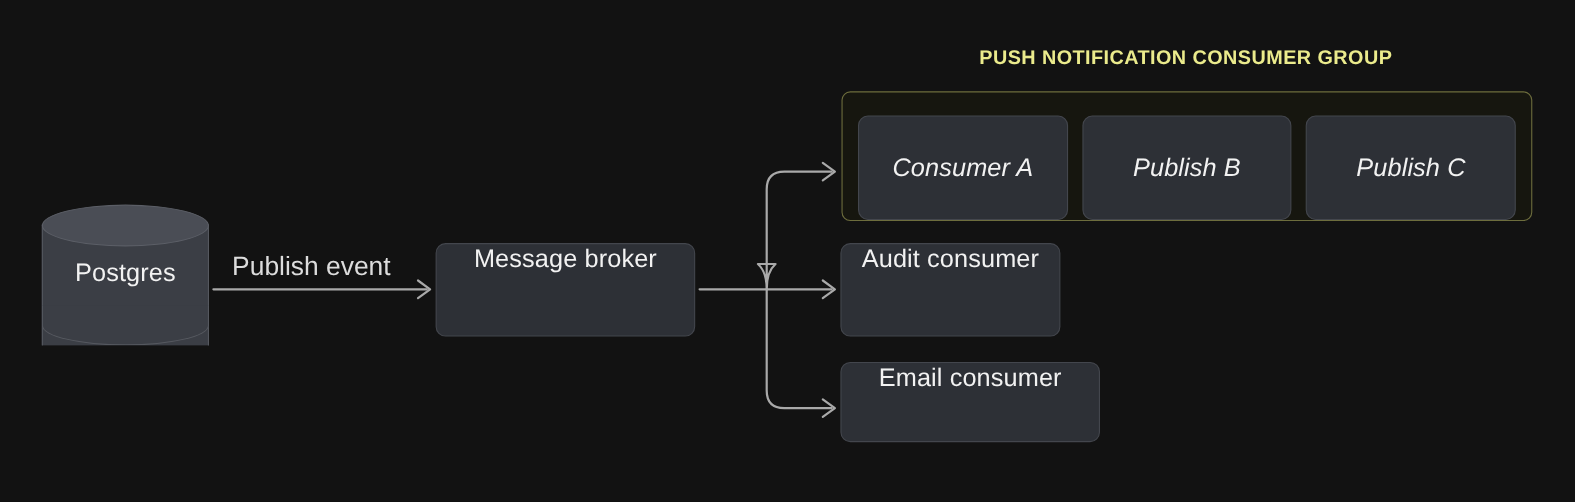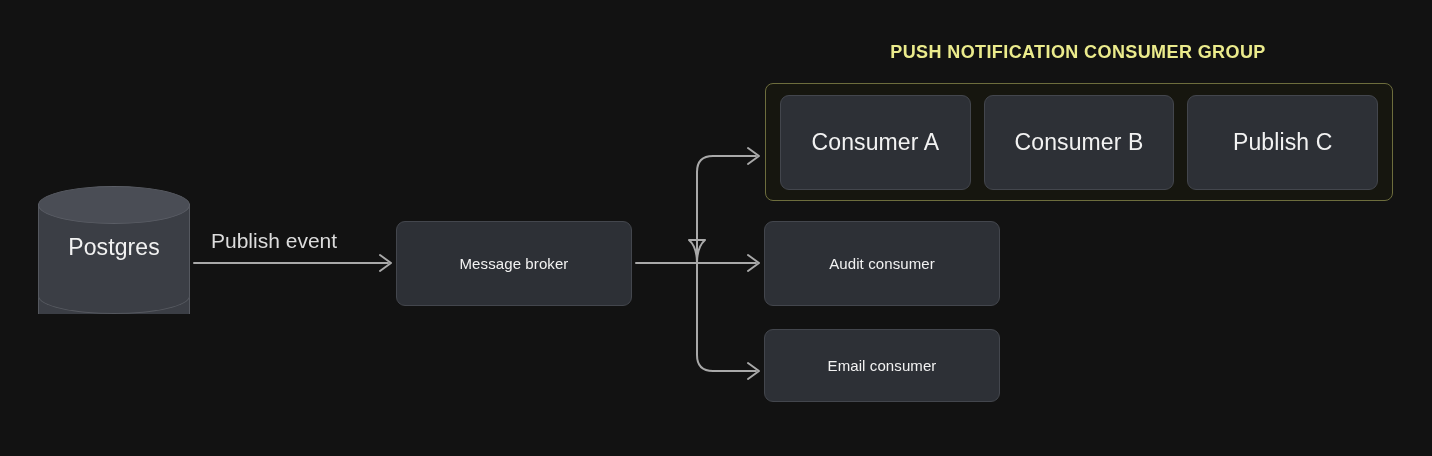--- a/index.html
+++ b/index.html
@@ -68,28 +68,27 @@
   }
 
   
   .node-box {
     position: absolute;
     background: #2d3036;
     border: 1px solid #43464d;
     border-radius: 9px;
     box-sizing: border-box;
     display: flex;
-    align-items: center;
     justify-content: center;
     color: #f2f2f2;
-    font-size: 15px;
+    font-size: 23px;
     letter-spacing: 0.1px;
   }
   #node-message-broker { left: 396px; top: 221px; width: 236px; height: 85px; }
-  #node-audit-consumer { left: 764px; top: 221px; width: 236px; height: 85px; }
+  #node-audit-consumer { left: 764px; top: 221px; width: 200px; height: 85px; }
   #node-email-consumer { left: 764px; top: 329px; width: 236px; height: 73px; }
 
   
   #consumer-group-title {
     position: absolute;
     left: 764px; top: 42px;
     width: 628px;
     text-align: center;
     color: #ebeb8c;
     font-size: 18px;
@@ -103,24 +102,25 @@
     background: #16160f;
     border: 1px solid #6d6d3d;
     border-radius: 8px;
     box-sizing: border-box;
   }
   #consumer-group-box .group-inner {
     position: absolute;
     left: 0; top: 0;
     width: 100%; height: 100%;
     display: flex;
-    align-items: center;
+    align-items: flex-end;
     gap: 13px;
     padding: 0 14px;
     box-sizing: border-box;
+    font-style: italic;
   }
   .consumer-card {
     flex: 1 1 0;
     height: 95px;
     background: #2d3036;
     border: 1px solid #43464d;
     border-radius: 9px;
     box-sizing: border-box;
     display: flex;
     align-items: center;
@@ -128,21 +128,21 @@
     color: #f2f2f2;
     font-size: 23px;
     letter-spacing: 0.1px;
   }
 
   
   #edge-label-publish {
     position: absolute;
     left: 211px; top: 229px;
     color: #dcdcdc;
-    font-size: 21px;
+    font-size: 24px;
     white-space: nowrap;
   }
 
   
   #connectors {
     position: absolute;
     left: 0; top: 0;
     width: 1432px; height: 456px;
     pointer-events: none;
   }
@@ -166,21 +166,21 @@
   </div>
 
   <div id="consumer-group-title">PUSH NOTIFICATION CONSUMER GROUP</div>
 
   <div id="consumer-group-box">
     <div class="group-inner">
       <div class="consumer-card">
         <span>Consumer A</span>
       </div>
       <div class="consumer-card">
-        <span>Consumer B</span>
+        <span>Publish B</span>
       </div>
       <div class="consumer-card">
         <span>Publish C</span>
       </div>
     </div>
   </div>
 
   <div id="node-audit-consumer" class="node-box">
     <span>Audit consumer</span>
   </div>

